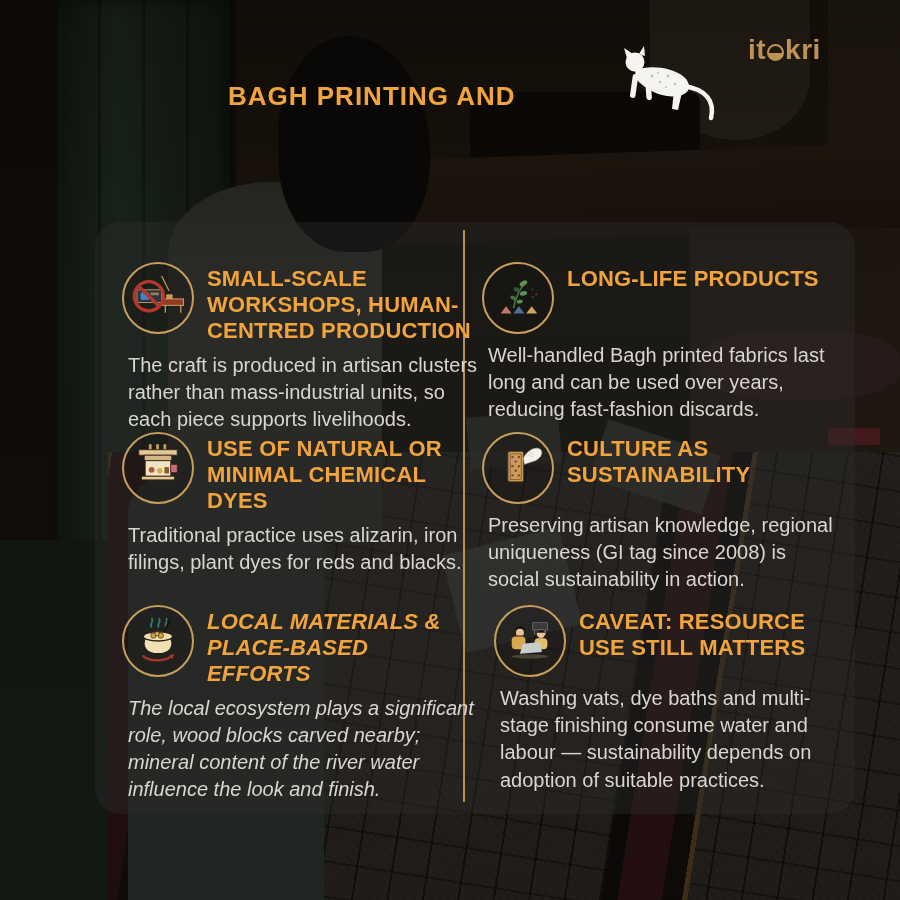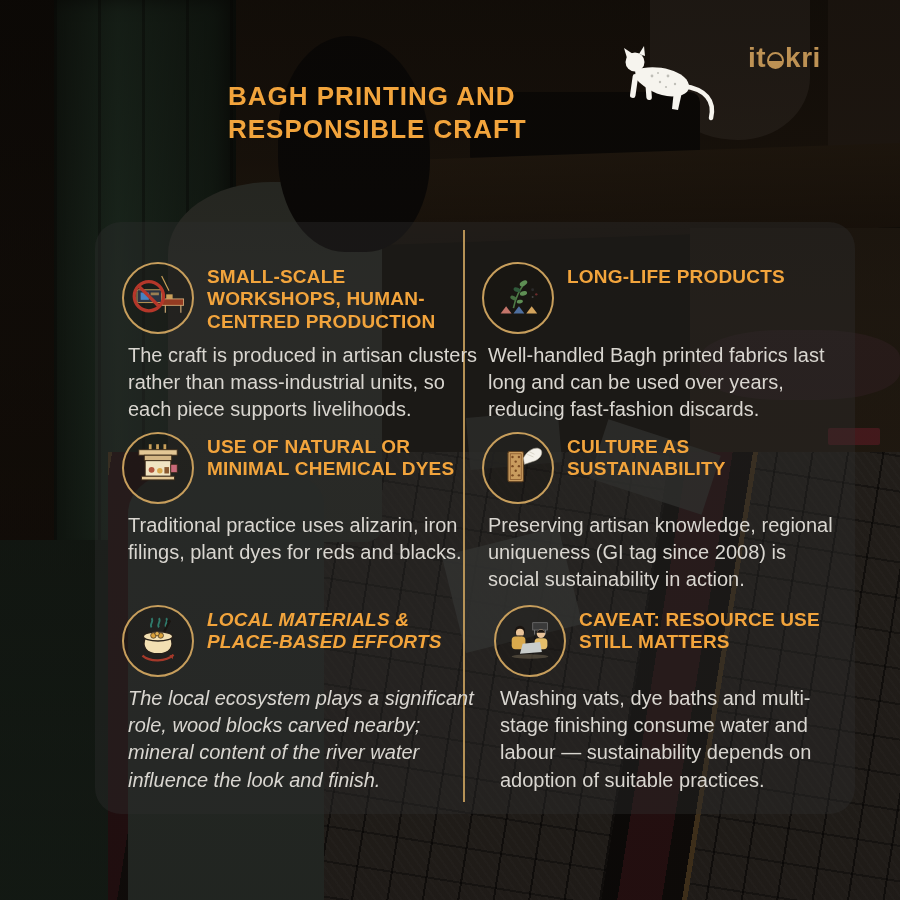--- a/index.html
+++ b/index.html
@@ -45,33 +45,33 @@
   .bg-man-shirt{left:168px;top:182px;width:214px;height:360px;background:#4e5349;border-radius:48% 42% 8% 4%/20% 14% 4% 4%;}
   .bg-man-apron{left:128px;top:470px;width:196px;height:430px;background:#47534b;border-radius:30% 26% 0 0/10% 8% 0 0;}
   .bg-red-box{left:828px;top:428px;width:52px;height:17px;background:#8e3038;border-radius:2px;}
   
   .overlay{left:0;top:0;width:900px;height:900px;
     background:linear-gradient(180deg,rgba(8,6,4,.66) 0%,rgba(10,8,6,.56) 32%,rgba(8,6,5,.60) 100%);}
   .panel{left:95px;top:222px;width:760px;height:592px;border-radius:26px;background:rgba(46,46,44,.40);}
   .divider{left:463px;top:230px;width:2px;height:572px;background:var(--divider);opacity:.9;}
   
   .title{left:228px;top:80px;width:480px;color:var(--accent);font-weight:800;font-size:26px;line-height:1.28;letter-spacing:1px;}
-  .logo{left:748px;top:42px;color:var(--logo);font-weight:700;font-size:28px;letter-spacing:.5px;display:flex;align-items:center;text-align:center;}
+  .logo{left:748px;top:34px;color:var(--logo);font-weight:700;font-size:28px;letter-spacing:.5px;display:flex;align-items:center;text-align:center;}
   .logo .o-glyph{display:inline-block;width:17px;height:17px;border:2.5px solid var(--logo);border-radius:50%;margin:4px 1px 0;
     background:linear-gradient(180deg,transparent 0 52%,var(--logo) 52%);box-sizing:border-box;}
   .cat{left:612px;top:46px;width:116px;height:80px;}
   
   .section{position:absolute;width:356px;}
   .s0{left:122px;top:262px;} .s1{left:482px;top:262px;}
   .s2{left:122px;top:432px;} .s3{left:482px;top:432px;}
   .s4{left:122px;top:605px;font-style:italic;} .s5{left:494px;top:605px;}
   .sec-top{display:flex;gap:13px;align-items:flex-start;}
   .icon-circle{width:72px;height:72px;flex:0 0 auto;border:2px solid var(--ring);border-radius:50%;
     box-sizing:border-box;display:flex;align-items:center;justify-content:center;background:rgba(18,14,9,.28);}
-  .sec-head{margin:4px 0 0;font-size:19px;font-weight:800;line-height:1.18;letter-spacing:.2px;color:var(--accent);text-transform:uppercase;}
+  .sec-head{margin:4px 0 0;font-size:22px;font-weight:800;line-height:1.18;letter-spacing:.2px;color:var(--accent);text-transform:uppercase;}
   .sec-body{margin:8px 0 0 6px;font-size:20px;line-height:1.36;color:var(--body);}
 </style>
 </head>
 <body>
 
 <div class="canvas">
 
   <div class="abs bg-wall-left"></div>
   <div class="abs bg-door"></div>
   <div class="abs bg-door-low"></div>
@@ -96,21 +96,20 @@
   <div class="abs bg-man-shirt"></div>
   <div class="abs bg-man-apron"></div>
   <div class="abs bg-man-head"></div>
   <div class="abs bg-red-box"></div>
 
   <div class="abs overlay"></div>
   <div class="abs panel"></div>
 
   <div class="abs title">
     <div>BAGH PRINTING AND</div>
-    <div>RESPONSIBLE CRAFT</div>
   </div>
 
   <div class="abs logo" aria-label="itokri">
     <span>it</span>
       <span class="o-glyph"></span>
       <span>kri</span>
   </div>
 
   <svg class="abs cat" viewBox="0 0 116 80">
     <g fill="#F6F4EE">

